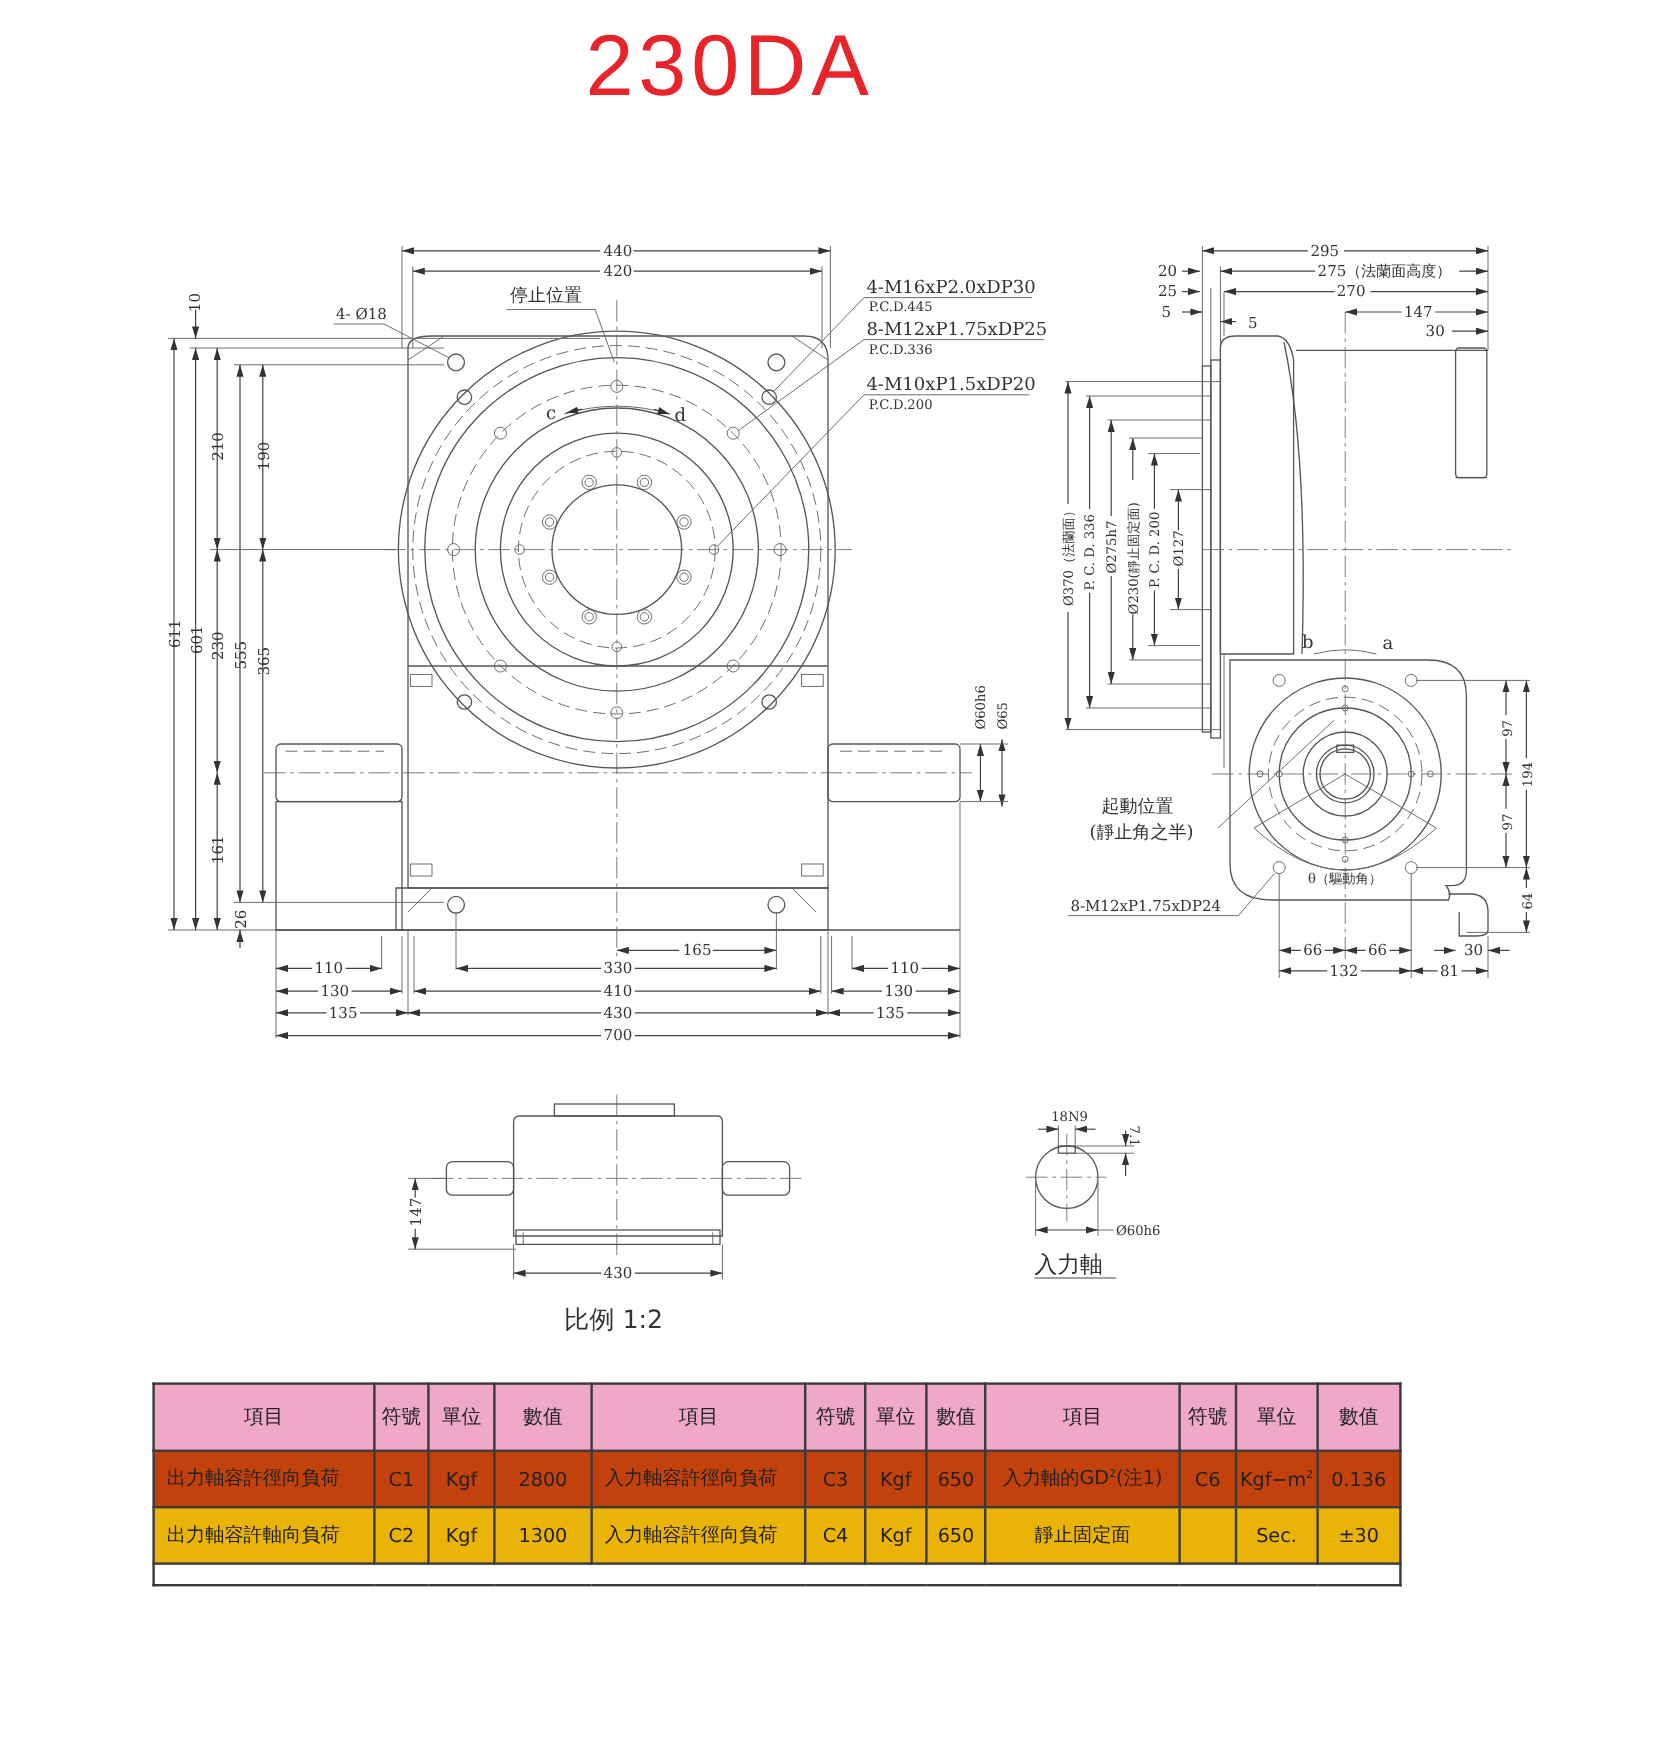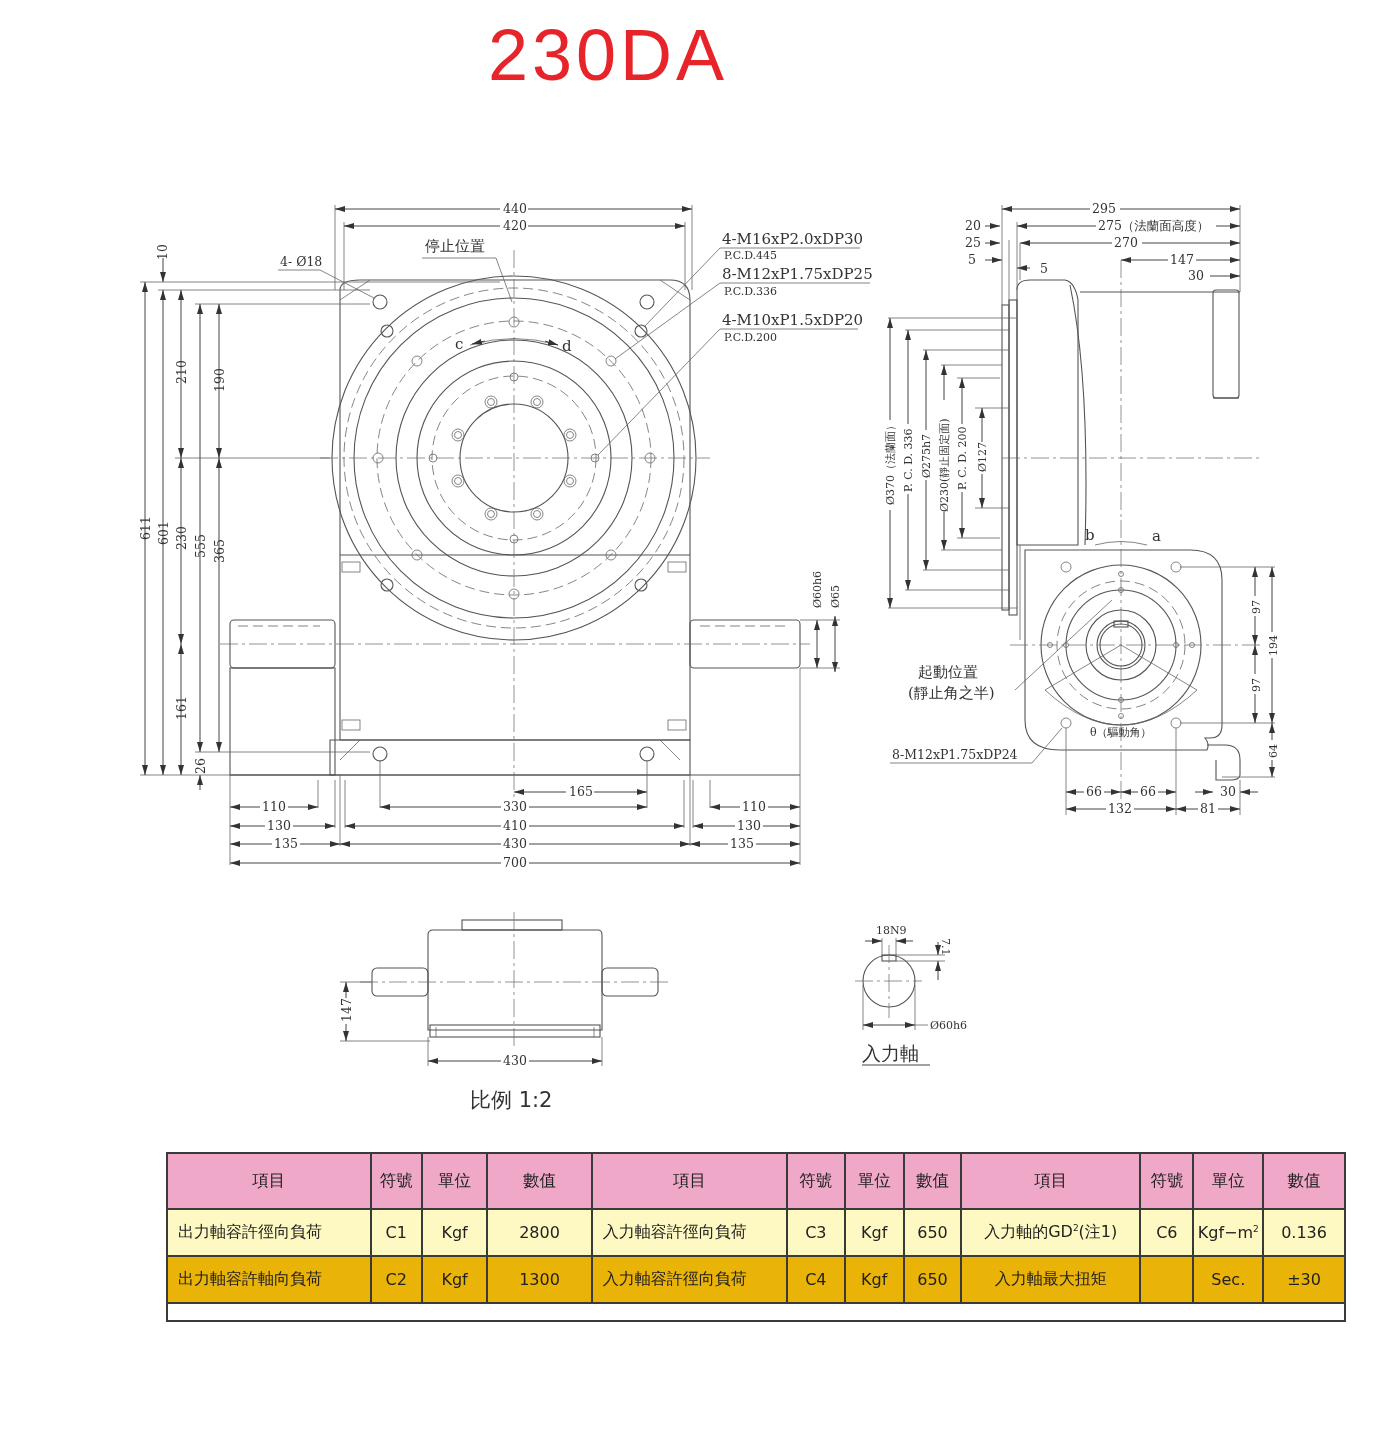--- a/index.html
+++ b/index.html
@@ -10,24 +10,24 @@
   .dim { stroke:#444; stroke-width:1; fill:none; }
   .thin { stroke:#666; stroke-width:0.8; fill:none; }
   .part { stroke:#555; stroke-width:1.1; fill:none; }
   .center { stroke:#666; stroke-width:0.7; fill:none; stroke-dasharray:18 4 3 4; }
   .dash { stroke:#666; stroke-width:0.8; fill:none; stroke-dasharray:10 5; }
   .dtxt { font-size:12.5px; }
   .ltxt { font-size:15px; }
   .stxt { font-size:11px; }
   .scale-label { position:absolute; left:470px; top:1086px; font-family:"DejaVu Sans", sans-serif; font-size:21px; color:#333;text-align:right; }
 
-  table.spec { position:absolute; left:127px; top:1152px; width:1180px; border-collapse:collapse; font-family:"DejaVu Sans", sans-serif; color:#222;margin-left:39px; }
+  table.spec { position:absolute; left:127px; top:1152px; width:1041px; border-collapse:collapse; font-family:"DejaVu Sans", sans-serif; color:#222; }
   table.spec td { border:2px solid #3a3a3a; text-align:center; font-size:16px; padding:0 2px; white-space:nowrap; }
   table.spec tr.hdr td { background:#f0a8c8; height:54px; font-size:16.5px; }
-  table.spec tr.r1 td { background:#fef9c3; height:45px; }
+  table.spec tr.r1 td { background:#c2410c; height:45px; }
   table.spec tr.r2 td { background:#eab308; height:45px; }
   table.spec tr.r3 td { background:#ffffff; height:45px; }
   table.spec tr.gap td { background:#ffffff; height:16px; }
   table.spec tr.note td { background:#8fd3f1; height:52px; text-align:left; padding-left:14px; font-size:16.5px; }
   table.spec td.item { text-align:left; padding-left:10px; }
   sup { font-size:9px; }
 </style>
 </head>
 <body>
 
@@ -495,21 +495,21 @@
   </tr>
   <tr class="r2">
     <td class="item">出力軸容許軸向負荷</td>
     <td>C2</td>
     <td>Kgf</td>
     <td>1300</td>
     <td class="item">入力軸容許徑向負荷</td>
     <td>C4</td>
     <td>Kgf</td>
     <td>650</td>
-    <td>入力軸最大扭矩</td>
+    <td>靜止固定面</td>
     <td></td>
     <td>Sec.</td>
     <td>±30</td>
   </tr>
   <tr class="gap">
         <td colspan="12"></td>
       </tr>
 </tbody>
   </table>
 

